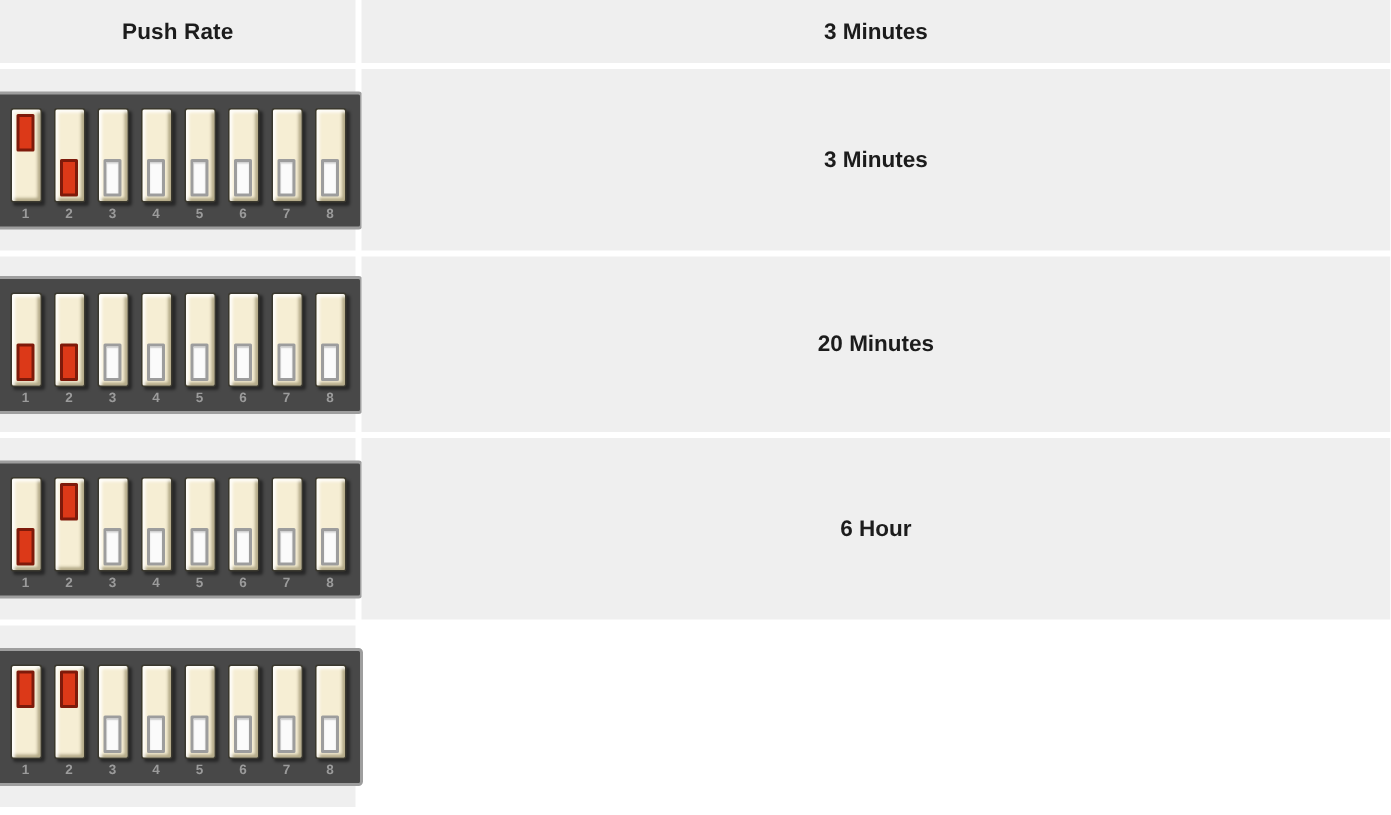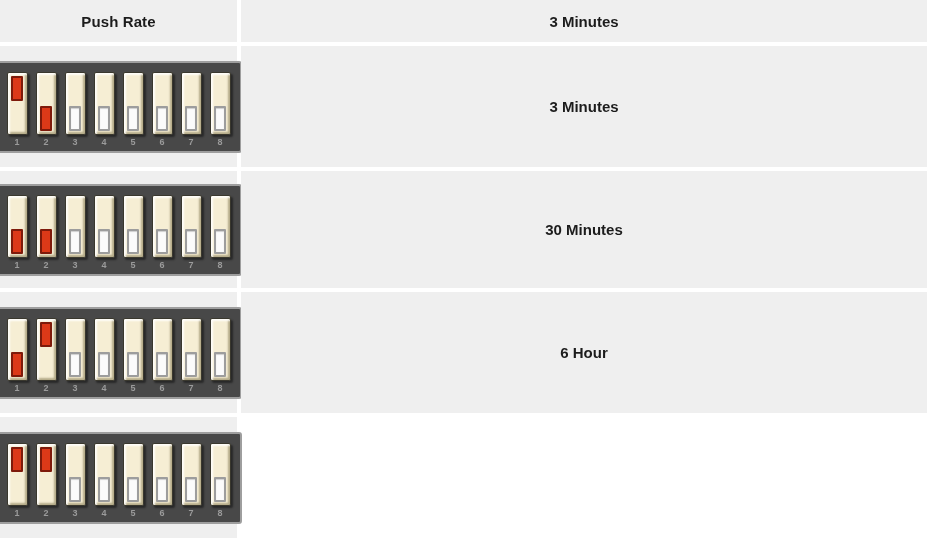--- a/index.html
+++ b/index.html
@@ -203,21 +203,21 @@
         </div>
         <div class="sw-unit">
           <div class="slot">
             <div class="rocker white down"></div>
           </div>
           <div class="sw-num">8</div>
         </div>
       </div>
   </div>
 
-  <div class="cell label-cell">30 Minutes</div>
+  <div class="cell label-cell">20 Minutes</div>
   <div class="cell">
     <div class="dip-block">
         <div class="sw-unit">
           <div class="slot">
             <div class="rocker red down"></div>
           </div>
           <div class="sw-num">1</div>
         </div>
         <div class="sw-unit">
           <div class="slot">

